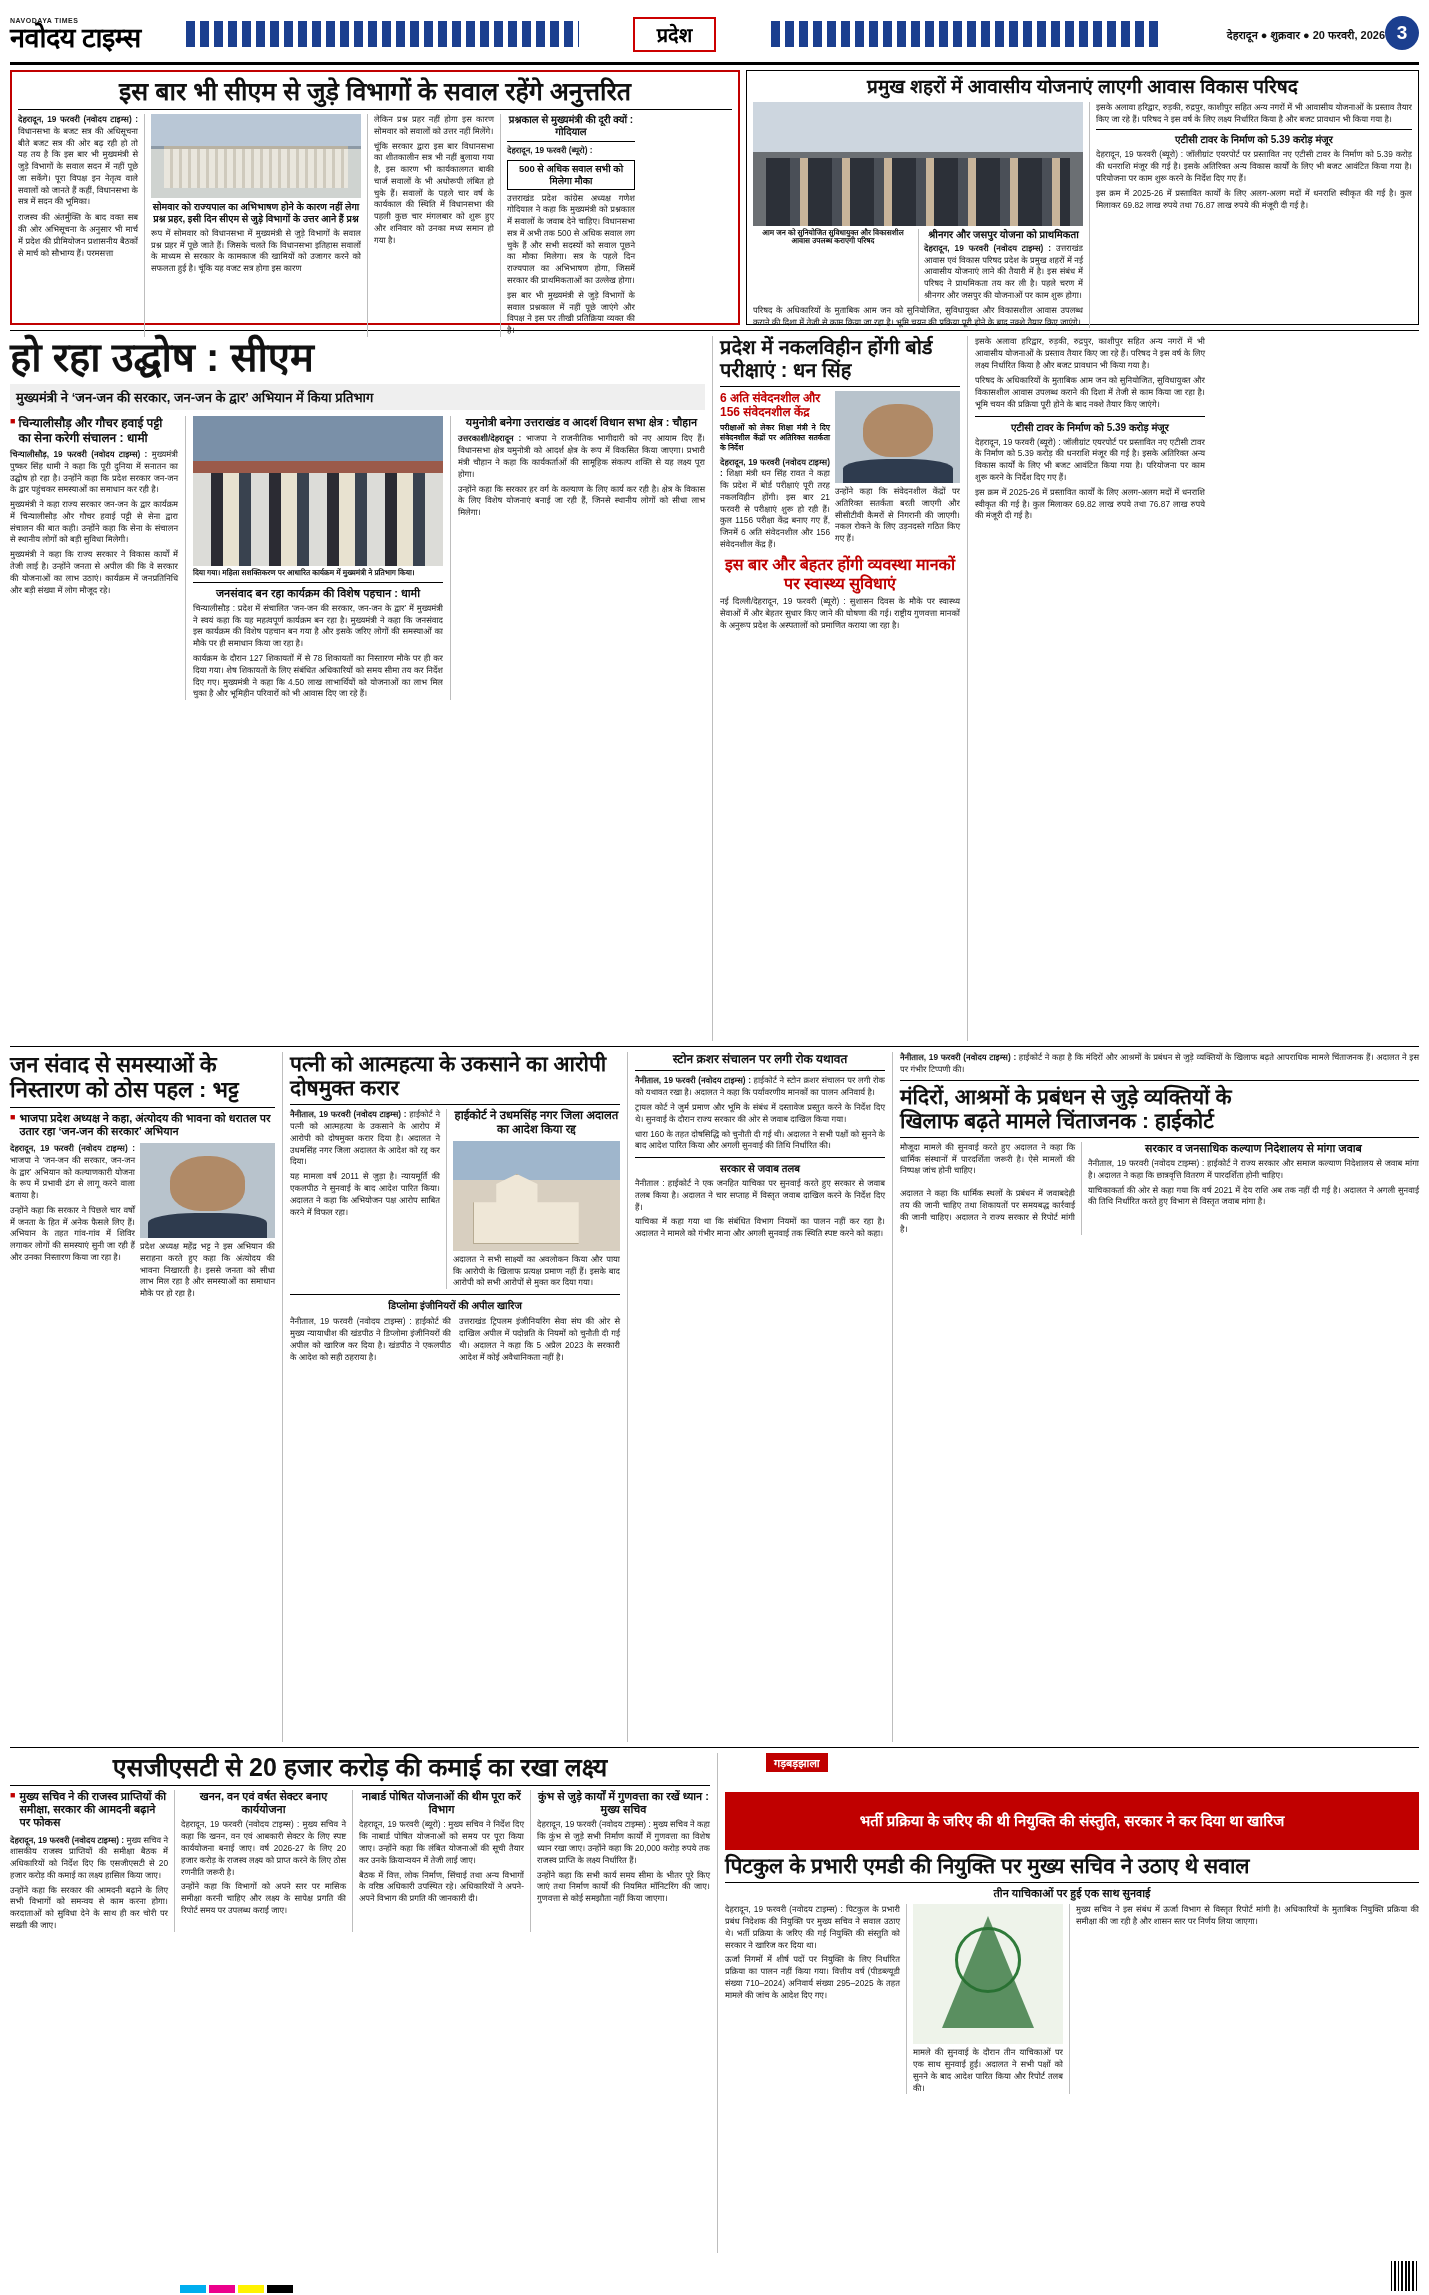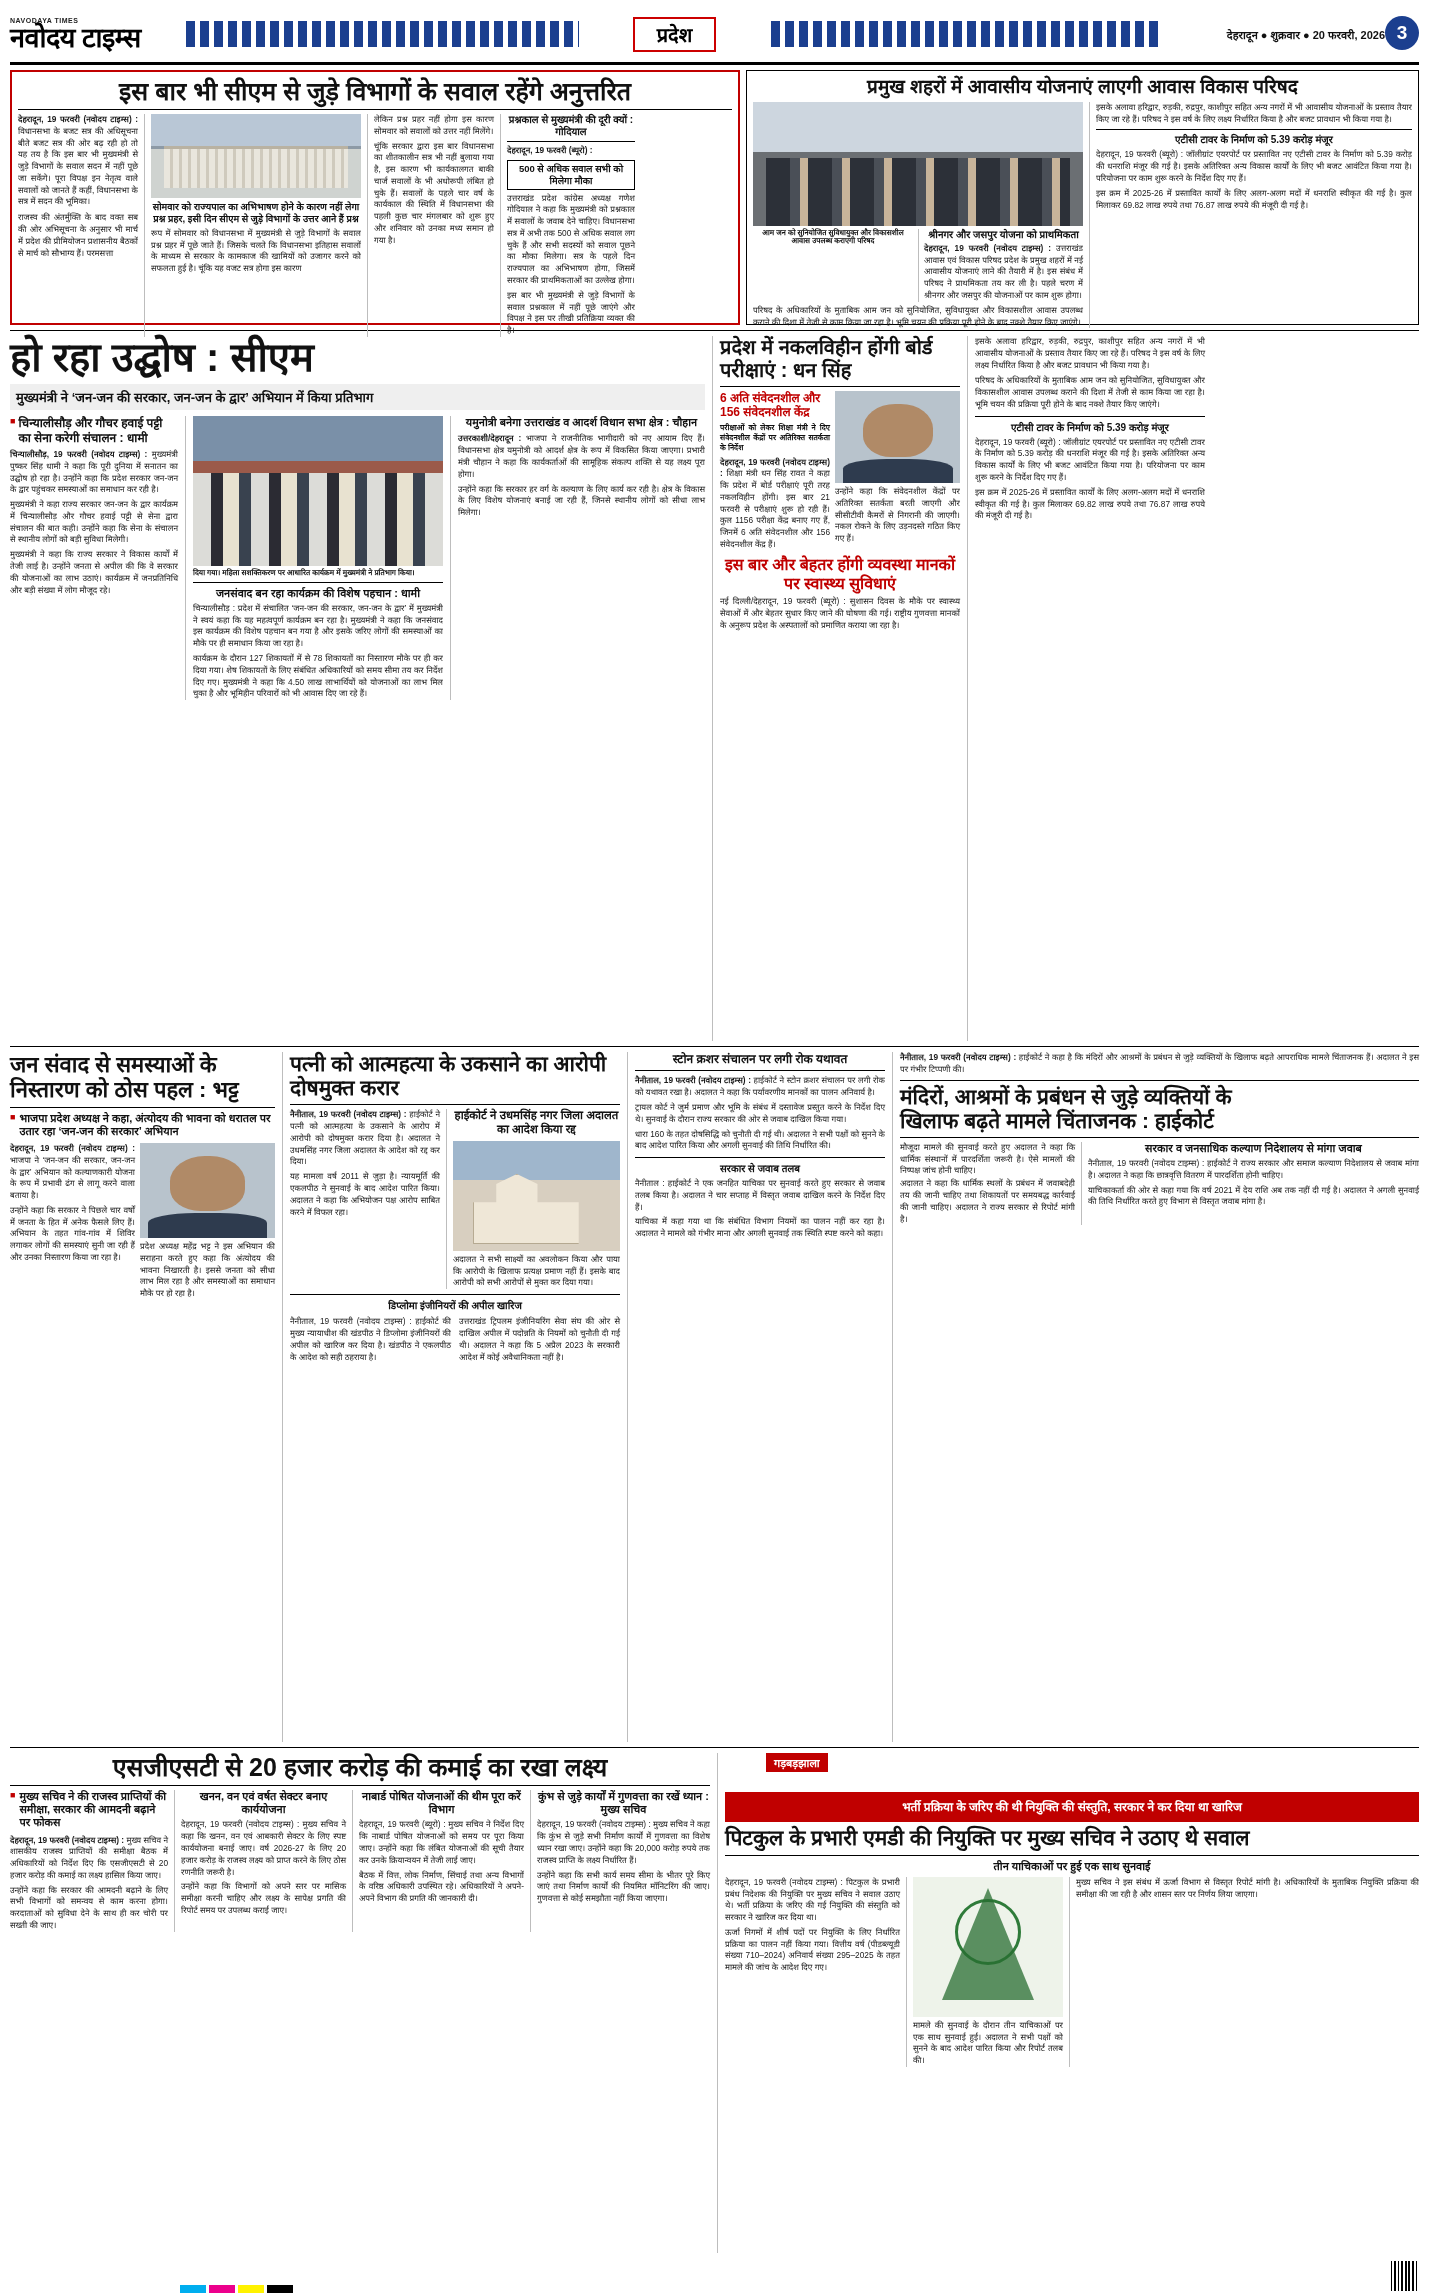--- a/index.html
+++ b/index.html
@@ -304,21 +304,21 @@
 
     <div style="flex:1;">
       <div class="body-text" style="margin-bottom:4px;"><b>नैनीताल, 19 फरवरी (नवोदय टाइम्स) :</b> <span>हाईकोर्ट ने कहा है कि मंदिरों और आश्रमों के प्रबंधन से जुड़े व्यक्तियों के खिलाफ बढ़ते आपराधिक मामले चिंताजनक हैं। अदालत ने इस पर गंभीर टिप्पणी की।</span></div>
       <div class="rule" style="margin:4px 0;"></div>
       <div class="hl" style="font-size:21px; line-height:1.15;">मंदिरों, आश्रमों के प्रबंधन से जुड़े व्यक्तियों के</div>
       <div class="hl" style="font-size:21px; line-height:1.15;">खिलाफ बढ़ते मामले चिंताजनक : हाईकोर्ट</div>
       <div class="rule" style="margin:4px 0;"></div>
       <div style="display:flex; gap:6px;">
         <div style="width:175px;">
           <div class="body-text">मौजूदा मामले की सुनवाई करते हुए अदालत ने कहा कि धार्मिक संस्थानों में पारदर्शिता जरूरी है। ऐसे मामलों की निष्पक्ष जांच होनी चाहिए।</div>
-          <div class="body-text" style="margin-top:1px;">अदालत ने कहा कि धार्मिक स्थलों के प्रबंधन में जवाबदेही तय की जानी चाहिए तथा शिकायतों पर समयबद्ध कार्रवाई की जानी चाहिए। अदालत ने राज्य सरकार से रिपोर्ट मांगी है।</div>
+          <div class="body-text" style="margin-top:11px;">अदालत ने कहा कि धार्मिक स्थलों के प्रबंधन में जवाबदेही तय की जानी चाहिए तथा शिकायतों पर समयबद्ध कार्रवाई की जानी चाहिए। अदालत ने राज्य सरकार से रिपोर्ट मांगी है।</div>
         </div>
         <div class="colrule"></div>
         <div style="flex:1;">
           <div class="sub" style="text-align:center; font-size:11px;">सरकार व जनसाधिक कल्याण निदेशालय से मांगा जवाब</div>
           <div class="body-text" style="margin-top:3px;">नैनीताल, 19 फरवरी (नवोदय टाइम्स) : हाईकोर्ट ने राज्य सरकार और समाज कल्याण निदेशालय से जवाब मांगा है। अदालत ने कहा कि छात्रवृत्ति वितरण में पारदर्शिता होनी चाहिए।</div>
           <div class="body-text" style="margin-top:3px;">याचिकाकर्ता की ओर से कहा गया कि वर्ष 2021 में देय राशि अब तक नहीं दी गई है। अदालत ने अगली सुनवाई की तिथि निर्धारित करते हुए विभाग से विस्तृत जवाब मांगा है।</div>
         </div>
       </div>
     </div>
   </div>
@@ -359,21 +359,21 @@
         </div>
       </div>
     </div>
 
     <div class="colrule"></div>
 
     <div style="flex:1;">
       <div style="margin-bottom:20px;padding-left:41px;">
         <span class="redlabel">गड़बड़झाला</span>
       </div>
-      <div class="sub" style="font-size:12px; text-align:center; background:#c00000; color:#fff; padding:8px;">भर्ती प्रक्रिया के जरिए की थी नियुक्ति की संस्तुति, सरकार ने कर दिया था खारिज</div>
+      <div class="sub" style="font-size:15px; text-align:center; background:#c00000; color:#fff; padding:20px;">भर्ती प्रक्रिया के जरिए की थी नियुक्ति की संस्तुति, सरकार ने कर दिया था खारिज</div>
       <div class="hl" style="font-size:21px; line-height:1.15; margin-top:4px;">पिटकुल के प्रभारी एमडी की नियुक्ति पर मुख्य सचिव ने उठाए थे सवाल</div>
       <div class="rule" style="margin:4px 0;"></div>
       <div class="sub" style="text-align:center; font-size:11px;">तीन याचिकाओं पर हुई एक साथ सुनवाई</div>
       <div style="display:flex; gap:6px; margin-top:4px;">
         <div style="width:175px;">
           <div class="body-text">देहरादून, 19 फरवरी (नवोदय टाइम्स) : पिटकुल के प्रभारी प्रबंध निदेशक की नियुक्ति पर मुख्य सचिव ने सवाल उठाए थे। भर्ती प्रक्रिया के जरिए की गई नियुक्ति की संस्तुति को सरकार ने खारिज कर दिया था।</div>
           <div class="body-text" style="margin-top:3px;">ऊर्जा निगमों में शीर्ष पदों पर नियुक्ति के लिए निर्धारित प्रक्रिया का पालन नहीं किया गया। वित्तीय वर्ष (पीडब्ल्यूडी संख्या 710–2024) अनिवार्य संख्या 295–2025 के तहत मामले की जांच के आदेश दिए गए।</div>
         </div>
         <div class="colrule"></div>
         <div style="width:150px;">

